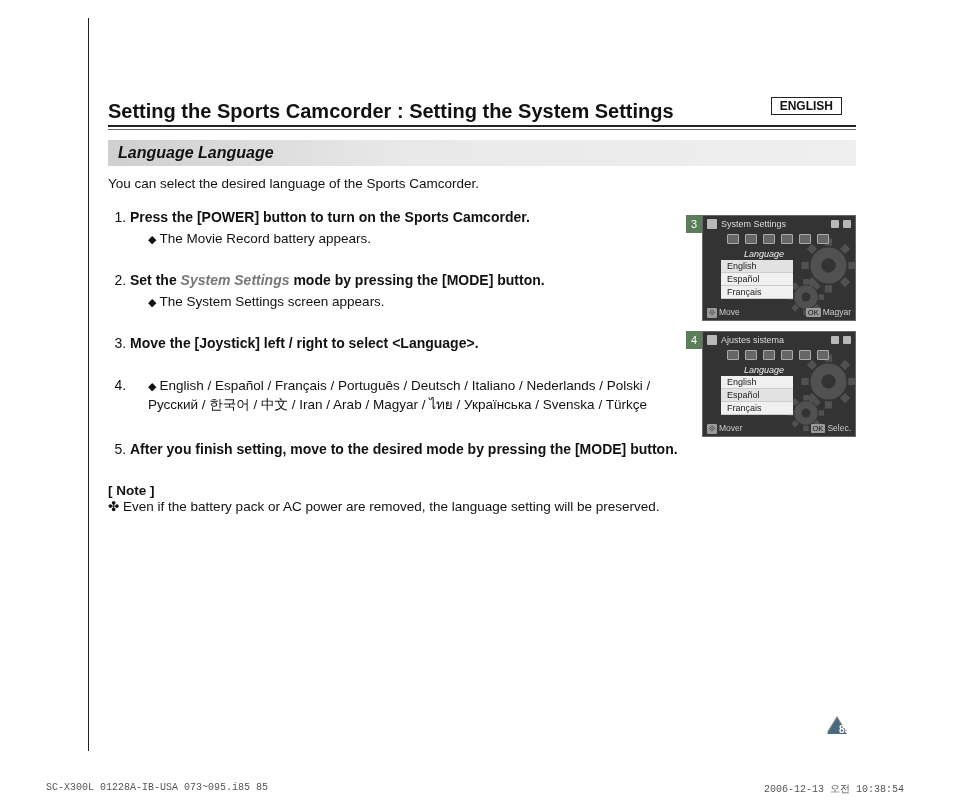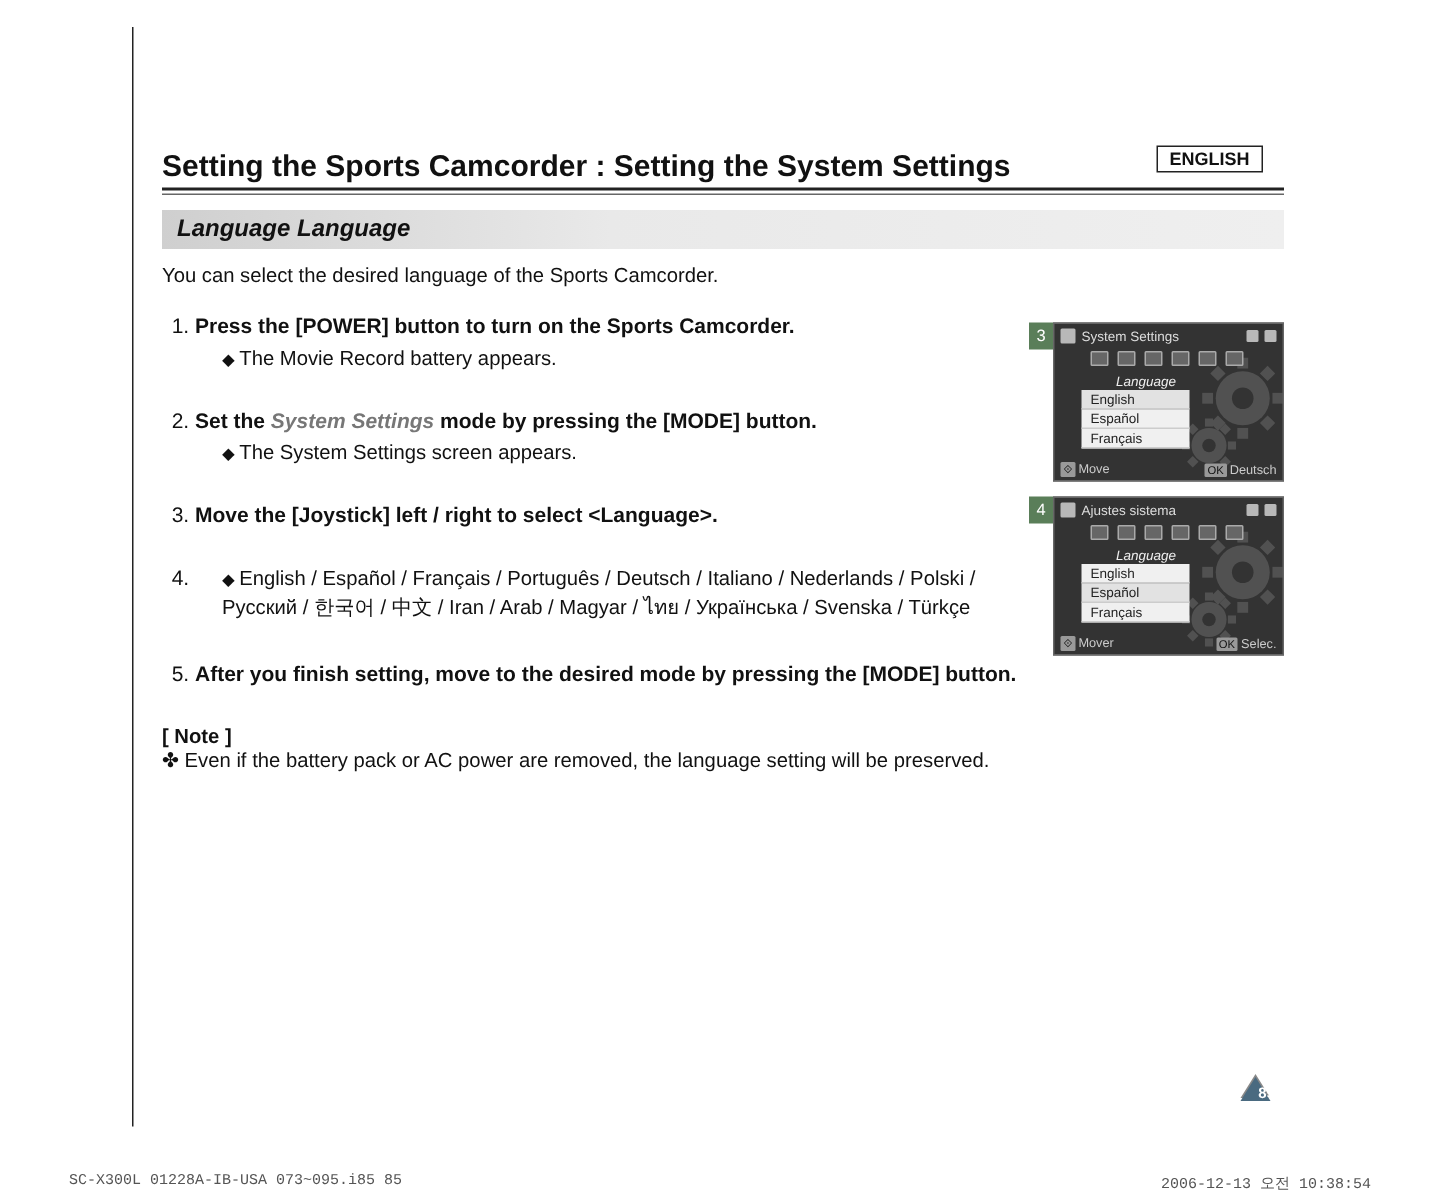--- a/index.html
+++ b/index.html
@@ -100,36 +100,36 @@
   .lcd .options {
     margin-left:18px; width:72px; z-index:2; position:relative;
   }
   .lcd .opt {
     background:#f0f0f0; color:#222; font-size:9px; padding:1px 6px;
     border-bottom:1px solid #ccc;
   }
   .lcd .opt.selected { background:#e2e2e2; }
   .lcd .botbar {
     position:absolute; bottom:2px; left:4px; right:4px;
-    display:flex; justify-content:space-between; font-size:8.5px; color:#ccc;align-items:center;
+    display:flex; justify-content:space-between; font-size:8.5px; color:#ccc;
   }
   .botbar .k { background:#999; color:#111; padding:0 2px; border-radius:1px; margin-right:2px; font-size:7.5px; display:inline-block; }
   .page-num-arrow {
     position:absolute; right:98px; top:716px;
     width:32px; height:20px;
   }
   .page-num-arrow .pn-bg1 { position:absolute; left:3px; top:0; width:0; height:0;
     border-left:10px solid transparent; border-right:10px solid transparent;
     border-bottom:16px solid #888; }
   .page-num-arrow .pn-bg2 { position:absolute; left:3px; top:2px; width:0; height:0;
     border-left:10px solid transparent; border-right:10px solid transparent;
     border-bottom:16px solid #4a6a80; }
   .page-num-arrow .pn-text { position:absolute; left:0; top:8px; width:26px; text-align:right; color:#fff; font-size:10px; font-weight:bold; }
   .footer {
-    position:absolute; left:46px; right:40px; top:782px;
+    position:absolute; left:46px; right:50px; top:782px;
     font-size:10px; color:#555; display:flex; justify-content:space-between;
     font-family: "Courier New", monospace;
   }
 </style>
 </head>
 <body>
 
 <div class="vertical-rule"></div>
 
 <div class="page">
@@ -218,21 +218,21 @@
       <span class="ico"></span>
     </div>
     <div class="tab">Language</div>
     <div class="options">
       <div class="opt selected">English</div>
               <div class="opt">Español</div>
               <div class="opt">Français</div>
     </div>
     <div class="botbar">
       <span><span class="k">⟐</span><span>Move</span></span>
-      <span><span class="k">OK</span><span>Deutsch</span></span>
+      <span><span class="k">OK</span><span>Magyar</span></span>
     </div>
           </div>
         </div>
         <div class="shot-wrap">
           <div class="shot-num">4</div>
           <div class="lcd">
     <div class="gears">
               <svg width="90" height="90" viewBox="0 0 100 100">
   <g fill="#bdbdbd">
     <circle cx="55" cy="35" r="20"></circle>

